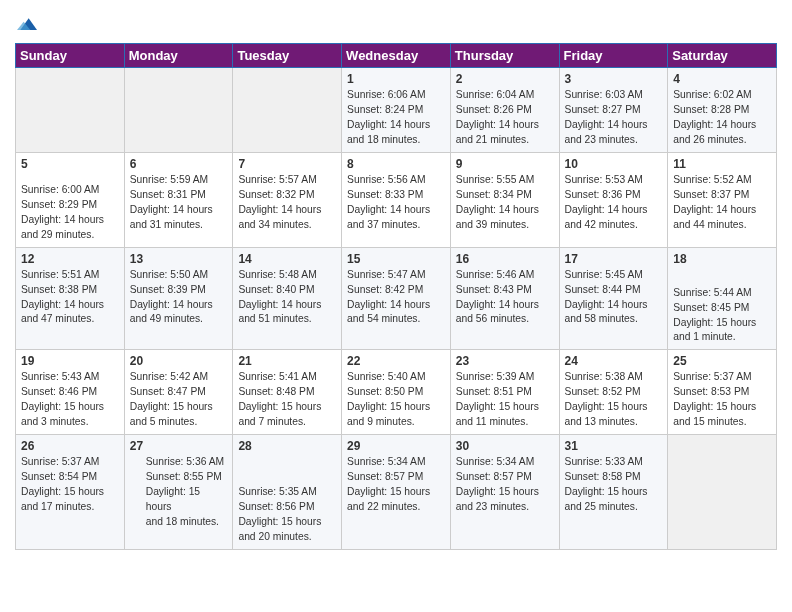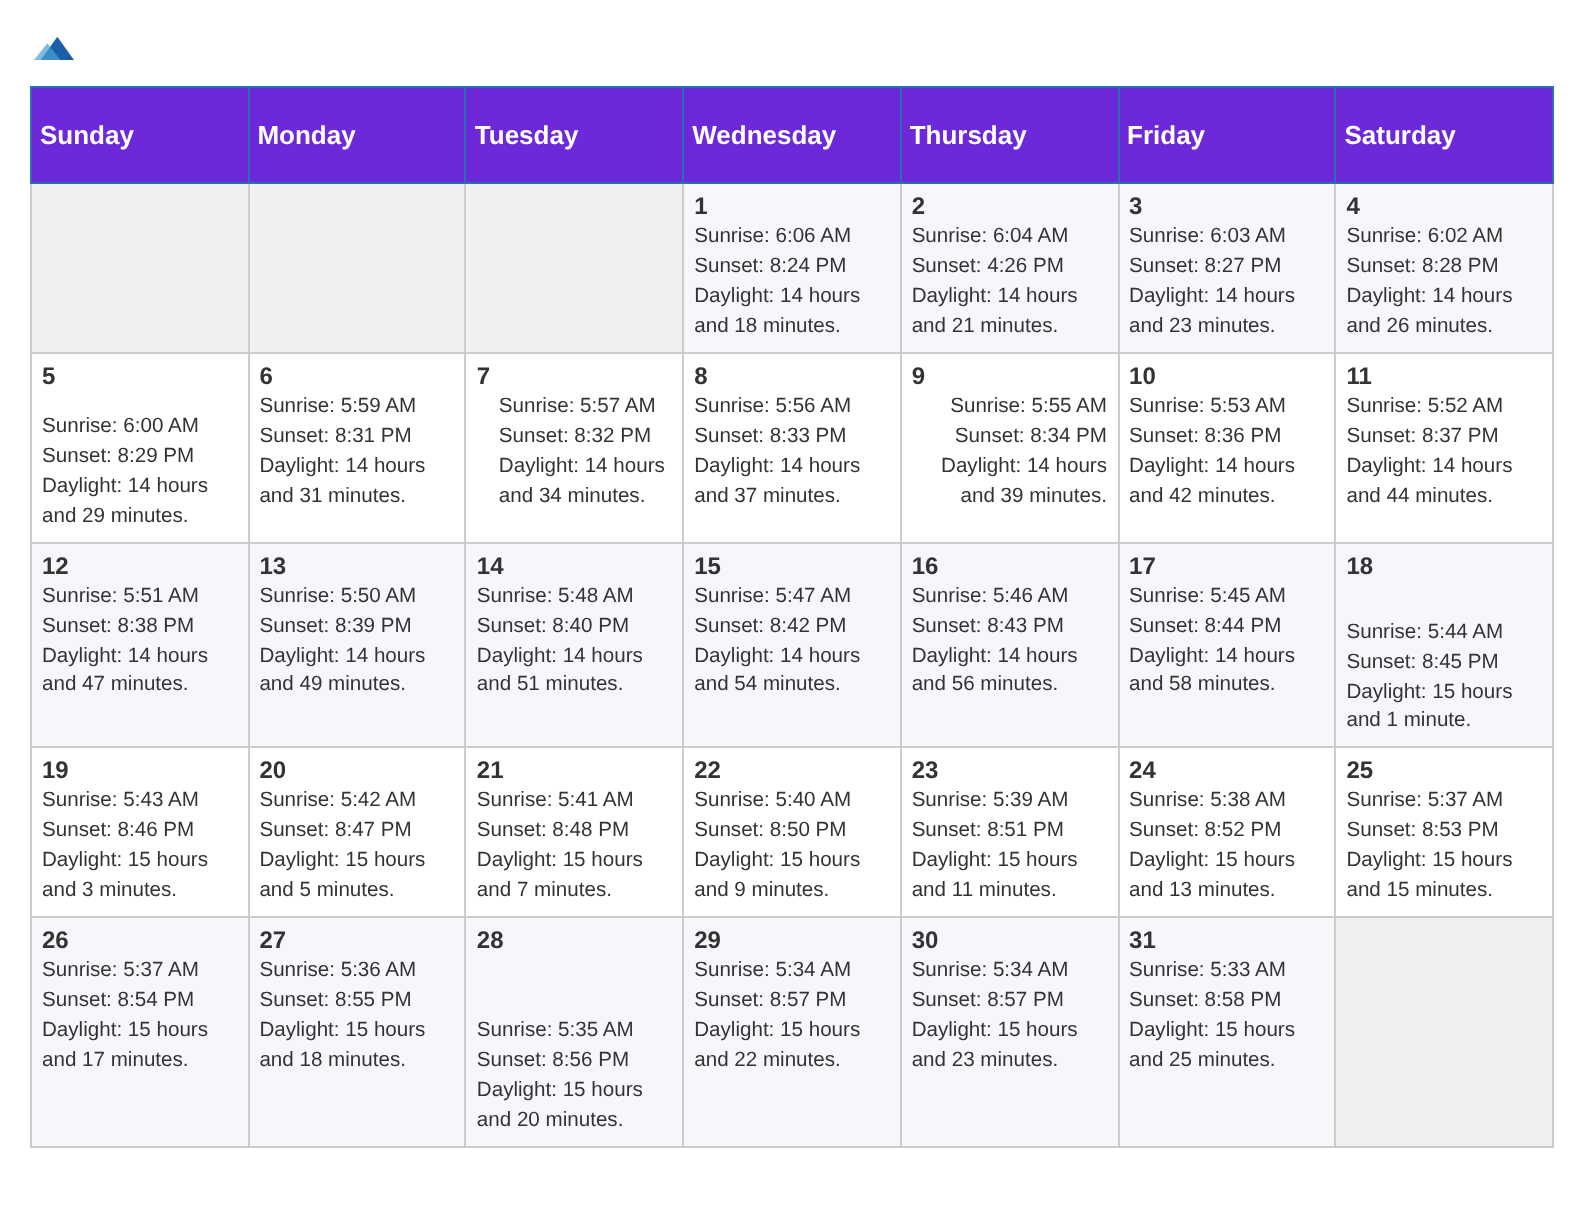--- a/index.html
+++ b/index.html
@@ -53,25 +53,25 @@
       font-size: 15px;
       color: #333;
       margin-top: 2px;
     }
     table {
       width: 100%;
       border-collapse: collapse;
       table-layout: fixed;
     }
     thead tr th {
-      background-color: #6d28d9;
+      background-color: #701a75;
       color: #fff;
       font-size: 13px;
       font-weight: bold;
-      padding: 16px 4px;
+      padding: 4px 4px;
       text-align: left;
       border: 1px solid #2a6db5;
     }
     tbody tr td {
       vertical-align: top;
       border: 1px solid #ccc;
       padding: 4px 5px;
       min-height: 75px;
       height: 85px;
       font-size: 10.5px;
@@ -139,21 +139,21 @@
         <td>
           <span class="day-num">1</span>
           <div class="cell-info" style="white-space: pre-line;">Sunrise: 6:06 AM
 Sunset: 8:24 PM
 Daylight: 14 hours
 and 18 minutes.</div>
         </td>
         <td>
           <span class="day-num">2</span>
           <div class="cell-info" style="white-space: pre-line;">Sunrise: 6:04 AM
-Sunset: 4:26 PM
+Sunset: 8:26 PM
 Daylight: 14 hours
 and 21 minutes.</div>
         </td>
         <td>
           <span class="day-num">3</span>
           <div class="cell-info" style="white-space: pre-line;">Sunrise: 6:03 AM
 Sunset: 8:27 PM
 Daylight: 14 hours
 and 23 minutes.</div>
         </td>
@@ -175,35 +175,35 @@
         </td>
         <td>
           <span class="day-num">6</span>
           <div class="cell-info" style="white-space: pre-line;">Sunrise: 5:59 AM
 Sunset: 8:31 PM
 Daylight: 14 hours
 and 31 minutes.</div>
         </td>
         <td>
           <span class="day-num">7</span>
-          <div class="cell-info" style="white-space: pre-line; margin-left: 11px;">Sunrise: 5:57 AM
+          <div class="cell-info" style="white-space: pre-line;">Sunrise: 5:57 AM
 Sunset: 8:32 PM
 Daylight: 14 hours
 and 34 minutes.</div>
         </td>
         <td>
           <span class="day-num">8</span>
           <div class="cell-info" style="white-space: pre-line;">Sunrise: 5:56 AM
 Sunset: 8:33 PM
 Daylight: 14 hours
 and 37 minutes.</div>
         </td>
         <td>
           <span class="day-num">9</span>
-          <div class="cell-info" style="white-space: pre-line; text-align: right;">Sunrise: 5:55 AM
+          <div class="cell-info" style="white-space: pre-line;">Sunrise: 5:55 AM
 Sunset: 8:34 PM
 Daylight: 14 hours
 and 39 minutes.</div>
         </td>
         <td>
           <span class="day-num">10</span>
           <div class="cell-info" style="white-space: pre-line;">Sunrise: 5:53 AM
 Sunset: 8:36 PM
 Daylight: 14 hours
 and 42 minutes.</div>
@@ -321,21 +321,21 @@
       <tr>
         <td>
           <span class="day-num">26</span>
           <div class="cell-info" style="white-space: pre-line;">Sunrise: 5:37 AM
 Sunset: 8:54 PM
 Daylight: 15 hours
 and 17 minutes.</div>
         </td>
         <td>
           <span class="day-num">27</span>
-          <div class="cell-info" style="white-space: pre-line;">Sunrise: 5:36 AM
+          <div class="cell-info" style="white-space: pre-line; margin-left: 16px;">Sunrise: 5:36 AM
 Sunset: 8:55 PM
 Daylight: 15 hours
 and 18 minutes.</div>
         </td>
         <td>
           <span class="day-num">28</span>
           <div class="cell-info" style="white-space: pre-line; margin-top: 32px;">Sunrise: 5:35 AM
 Sunset: 8:56 PM
 Daylight: 15 hours
 and 20 minutes.</div>

